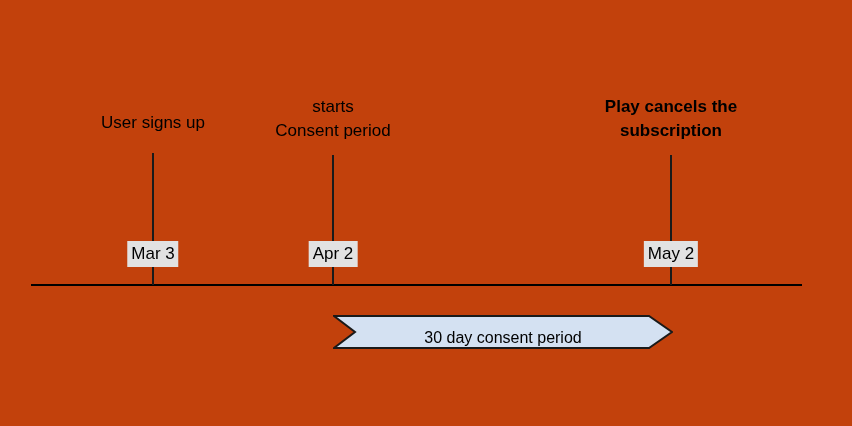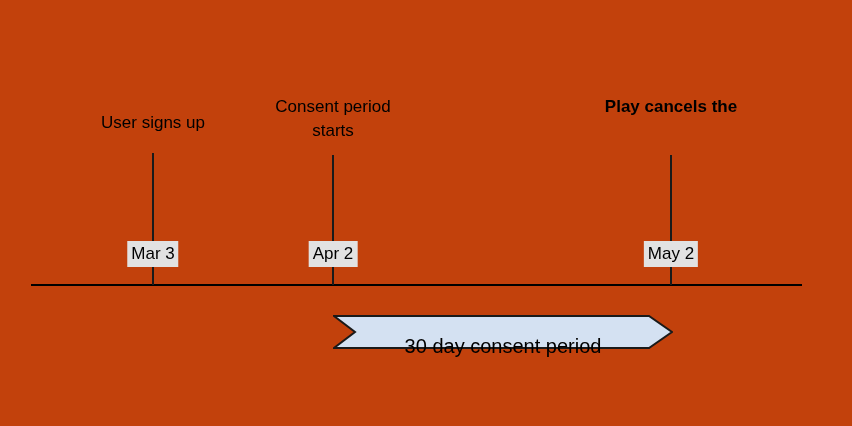--- a/index.html
+++ b/index.html
@@ -81,53 +81,53 @@
   }
   .banner-text {
     position: absolute;
     left: 0;
     top: 0;
     width: 340px;
     height: 46px;
     display: flex;
     align-items: center;
     justify-content: center;
-    font-size: 20px;
+    font-size: 16px;
     color: #000000;
     white-space: nowrap;
-    margin-top: 8px;
   }
 </style>
 </head>
 <body>
 
 <div id="canvas">
 
   <div class="axis-line"></div>
 
   <div class="milestone" style="left:153px;">
     <div class="event-label" style="top:111px;">
       <span class="ln">User signs up</span>
     </div>
     <div class="stem" style="top:153px; height:132px;"></div>
     <div class="date-chip" style="top:241px;">Mar 3</div>
   </div>
 
   <div class="milestone" style="left:333px;">
     <div class="event-label" style="top:95px;">
+      <span class="ln">starts</span>
       <span class="ln">Consent period</span>
-      <span class="ln">starts</span>
     </div>
     <div class="stem" style="top:155px; height:130px;"></div>
     <div class="date-chip" style="top:241px;">Apr 2</div>
   </div>
 
   <div class="milestone" style="left:671px;">
     <div class="event-label" style="top:95px;font-weight:bold;">
       <span class="ln">Play cancels the</span>
+      <span class="ln">subscription</span>
     </div>
     <div class="stem" style="top:155px; height:130px;"></div>
     <div class="date-chip" style="top:241px;text-align:center;">May 2</div>
   </div>
 
   <div class="banner">
     <svg viewBox="0 0 340 34" xmlns="http://www.w3.org/2000/svg">
       <polygon points="1,1 316,1 339,17 316,33 1,33 22,17" fill="#d4e1f2" stroke="#1a1a1a" stroke-width="2" stroke-linejoin="miter"></polygon>
     </svg>
     <div class="banner-text">30 day consent period</div>

